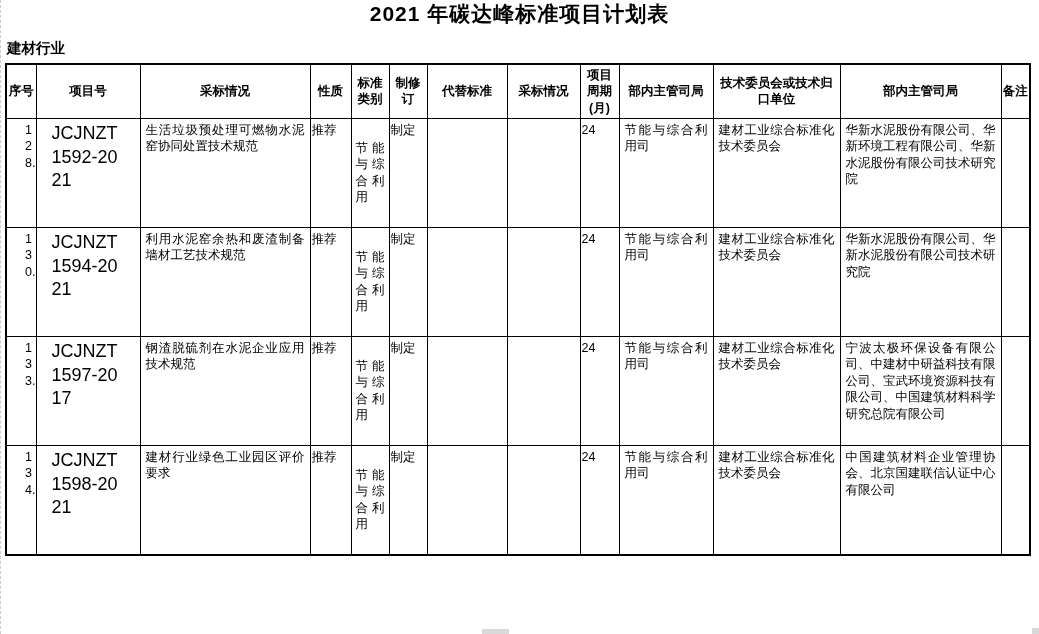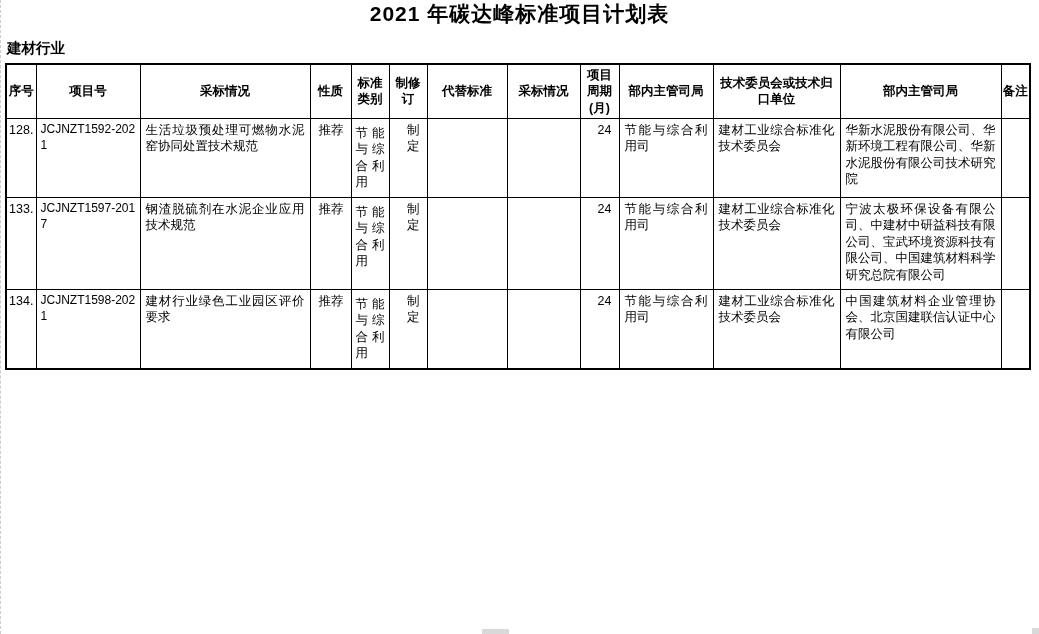--- a/index.html
+++ b/index.html
@@ -59,24 +59,24 @@
     padding: 3px 5px;
     line-height: 1.32;
     word-break: break-all;
     text-align: justify;
     text-justify: inter-ideograph;
   }
   tr.hdr        { height: 50px; }
   tr.row-std    { height: 70px; }
   tr.row-tall   { height: 92px; }
   tr.row-last   { height: 74px; }
-  td.c-no     { padding: 3px 2px; text-align: center; }
-  td.c-code   { padding: 3px 4px; font-size: 12px; text-align: left; letter-spacing: 0; }
-  td.c-center { text-align: right; padding: 3px 7px; }
-  td.c-cat    { padding: 6px 4px; }
+  td.c-no     { padding: 3px 18px; text-align: right; }
+  td.c-code   { padding: 3px 15px; font-size: 18px; text-align: left; letter-spacing: 0; }
+  td.c-center { text-align: left; padding: 3px 1px; }
+  td.c-cat    { padding: 21px 4px; }
   .scroll-frag-1 {
     position: absolute;
     left: 482px; top: 629px;
     width: 27px; height: 5px;
   }
   .scroll-frag-2 {
     position: absolute;
     left: 1032px; top: 628px;
     width: 7px; height: 6px;
   }
@@ -132,20 +132,35 @@
       <td class="c-cat">节能与综合利用</td>
       <td class="c-center">制定</td>
       <td></td>
       <td></td>
       <td class="c-center">24</td>
       <td>节能与综合利用司</td>
       <td>建材工业综合标准化技术委员会</td>
       <td>华新水泥股份有限公司、华新环境工程有限公司、华新水泥股份有限公司技术研究院</td>
       <td></td>
     </tr>
+    <tr class="row-std">
+      <td class="c-no">130.</td>
+      <td class="c-code">JCJNZT1594-2021</td>
+      <td>利用水泥窑余热和废渣制备墙材工艺技术规范</td>
+      <td class="c-center">推荐</td>
+      <td class="c-cat">节能与综合利用</td>
+      <td class="c-center">制定</td>
+      <td></td>
+      <td></td>
+      <td class="c-center">24</td>
+      <td>节能与综合利用司</td>
+      <td>建材工业综合标准化技术委员会</td>
+      <td>华新水泥股份有限公司、华新水泥股份有限公司技术研究院</td>
+      <td></td>
+    </tr>
     <tr class="row-tall">
       <td class="c-no">133.</td>
       <td class="c-code">JCJNZT1597-2017</td>
       <td>钢渣脱硫剂在水泥企业应用技术规范</td>
       <td class="c-center">推荐</td>
       <td class="c-cat">节能与综合利用</td>
       <td class="c-center">制定</td>
       <td></td>
       <td></td>
       <td class="c-center">24</td>

